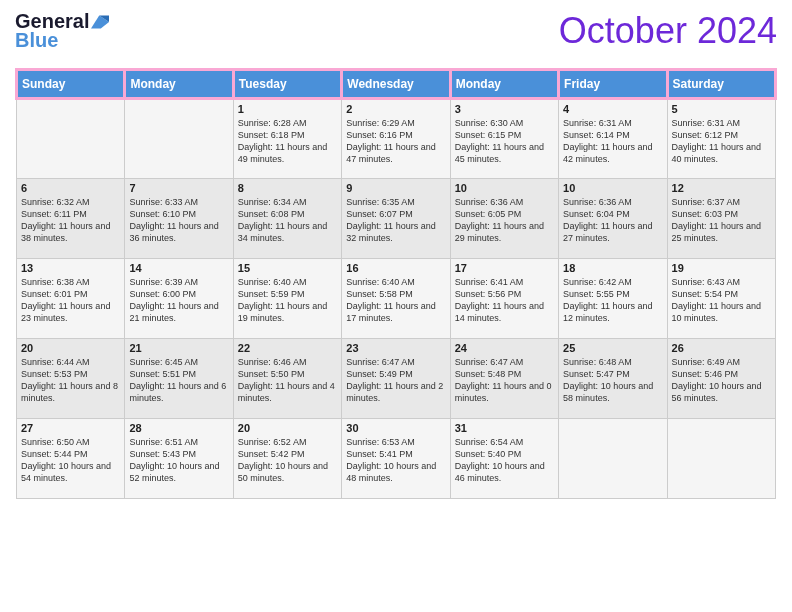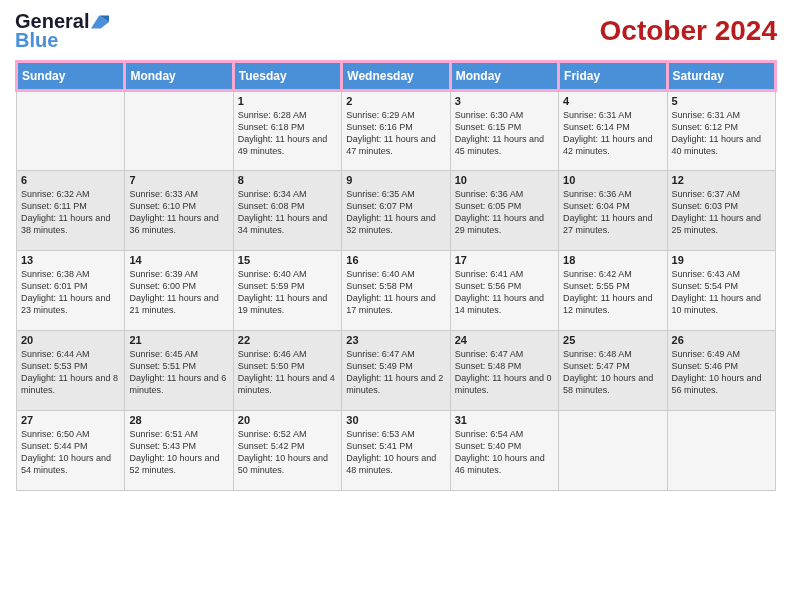--- a/index.html
+++ b/index.html
@@ -6,44 +6,44 @@
     body {
       font-family: Arial, sans-serif;
       background: #fff;
       width: 792px;
       min-height: 612px;
       padding: 10px 15px;
     }
     .header {
       display: flex;
       justify-content: space-between;
-      align-items: center;
-      margin-bottom: 8px;
+      align-items: flex-end;
+      margin-bottom: 16px;
     }
     .logo {
       display: flex;
       flex-direction: column;
       align-items: flex-start;
     }
     .logo-icon {
       width: 18px;
       height: 14px;
       margin-left: 2px;
     }
     .logo-row {
       display: flex;
       align-items: center;
     }
     .title-section {
       text-align: right;
     }
     .month-title {
-      font-size: 28px;
-      font-weight: bold;
-      color: #b91c1c;
+      font-size: 36px;
+      font-weight: normal;
+      color: #6d28d9;
     }
     .location {
       font-size: 15px;
       color: #333;
     }
     table {
       width: 100%;
       border-collapse: collapse;
     }
     thead tr th {

